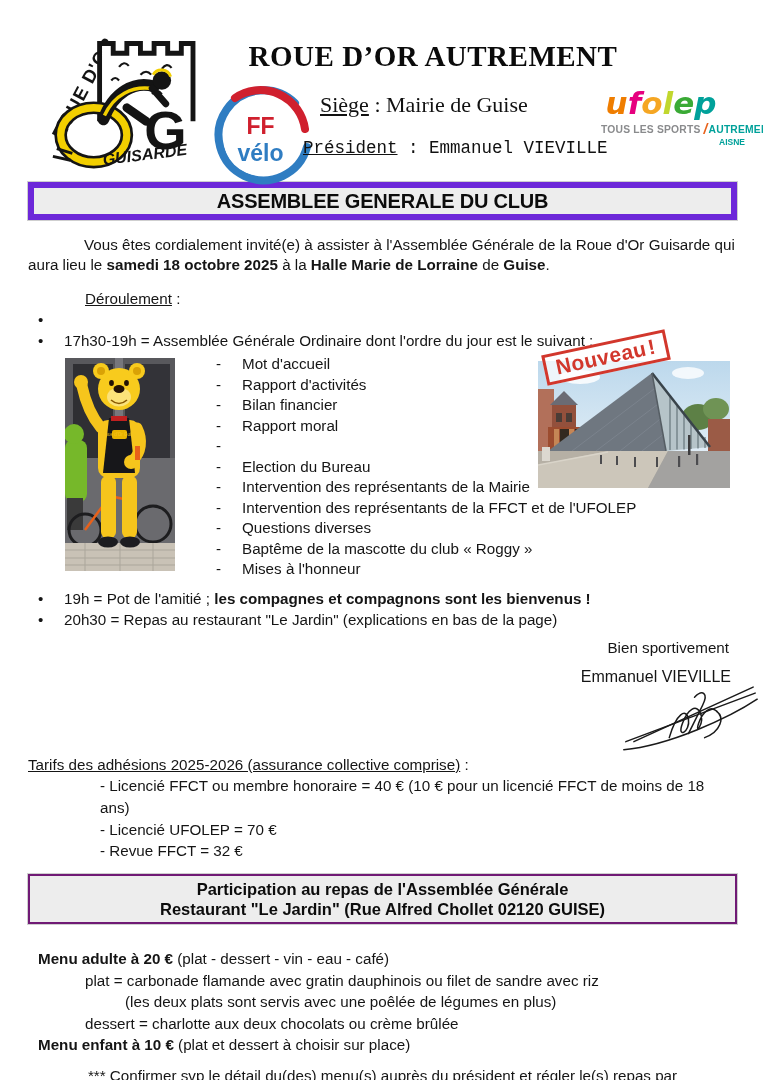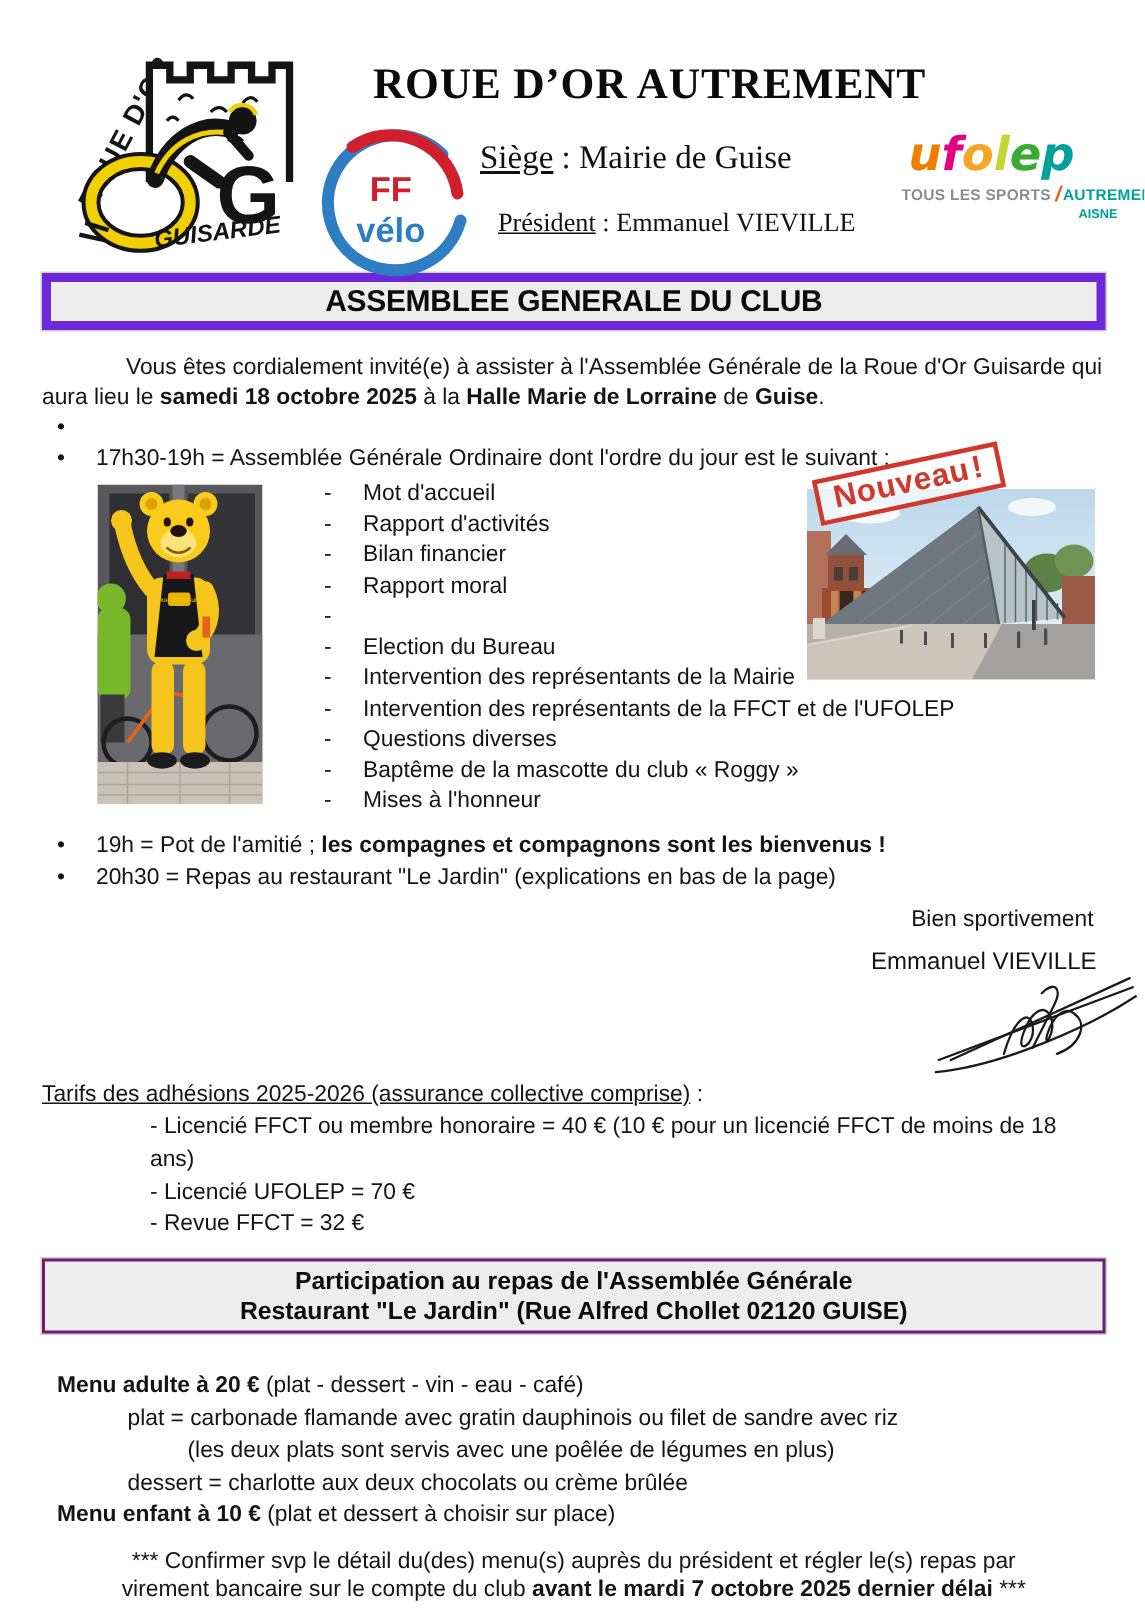--- a/index.html
+++ b/index.html
@@ -13,21 +13,21 @@
 
   
   .header{position:relative;height:158px;}
   .club-logo{position:absolute;left:12px;top:2px;}
   .page-title{
     position:absolute;left:140px;top:16px;width:530px;text-align:center;
     font-family:"Liberation Serif",serif;font-weight:700;font-size:29px;letter-spacing:.5px;color:#0b0b0b;
   }
   .ffvelo{position:absolute;left:179px;top:61px;}
   .siege-line{position:absolute;left:292px;top:68px;font-family:"Liberation Serif",serif;font-size:22px;color:#111;text-align:right;}
-  .president-line{position:absolute;left:304px;top:114px;font-family:Liberation Serif, serif;font-size:17.5px;color:#111;}
+  .president-line{position:absolute;left:275px;top:114px;font-family:Liberation Mono, monospace;font-size:17.5px;color:#111;}
   .siege-line .u,.president-line .u{text-decoration:underline;}
   .ufolep{position:absolute;left:545px;top:64px;width:176px;}
   .ufolep-word{font-family:"DejaVu Sans",sans-serif;font-style:italic;font-weight:700;font-size:31px;line-height:30px;text-align:center;}
   .ufolep-tag{font-size:10.3px;font-weight:700;color:#8a8b8d;letter-spacing:.2px;white-space:nowrap;margin-top:2px;margin-left:28px;}
   .ufolep-tag .slash{color:#e8611a;font-size:14px;font-style:italic;margin:0 1px 0 3px;position:relative;top:1px;}
   .ufolep-tag .aut{color:#00a19a;}
   .ufolep-region{font-size:8.5px;font-weight:700;color:#00a19a;text-align:right;margin-top:1px;padding-right:4px;}
 
   
   .banner{
@@ -134,20 +134,21 @@
       <div class="ufolep-region">AISNE</div>
     </div>
   </div>
 
   <div class="banner">
     <span>ASSEMBLEE GENERALE DU CLUB</span>
   </div>
 
   <div class="intro"><span>Vous êtes cordialement invité(e) à assister à l'Assemblée Générale de la Roue d'Or Guisarde qui aura lieu le </span><span class="b">samedi 18 octobre 2025</span><span> à la </span><span class="b">Halle Marie de Lorraine</span><span> de </span><span class="b">Guise</span><span>.</span></div>
 
+  <div class="deroulement"><span class="u">Déroulement</span><span> :</span></div>
 
   <div class="bullet-row">
     <span class="bullet">•</span>
   </div>
   <div class="bullet-row">
     <span class="bullet">•</span>
     <span><span>17h30-19h = Assemblée Générale Ordinaire dont l'ordre du jour est le suivant :</span></span>
   </div>
 
   <div class="middle">

